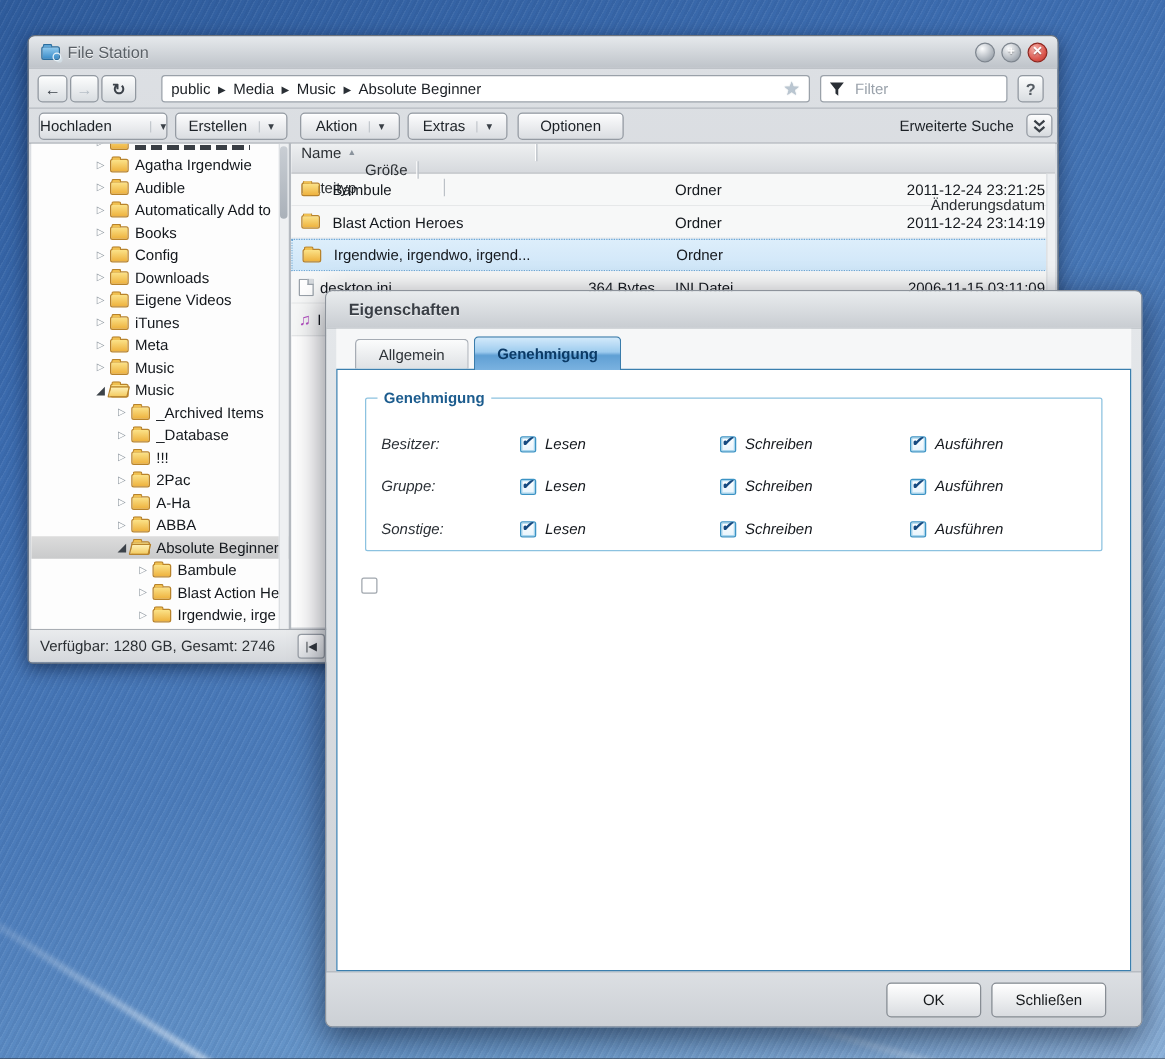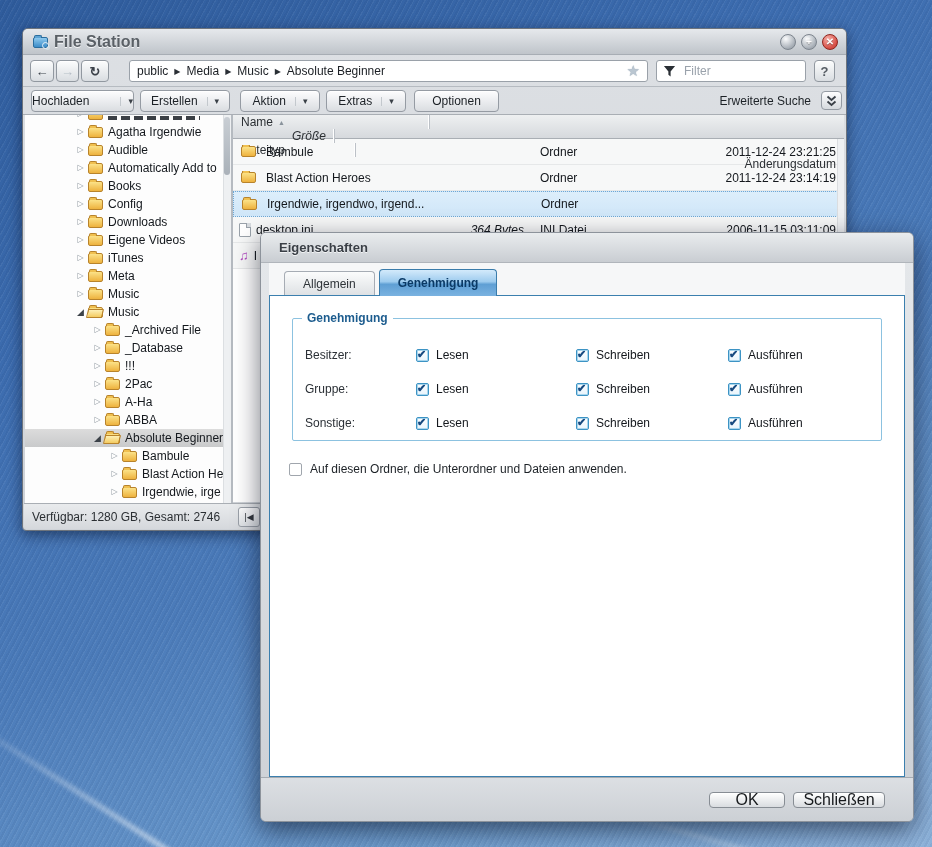--- a/index.html
+++ b/index.html
@@ -15,21 +15,21 @@
 
   
   .win{position:absolute;left:22px;top:28px;width:825px;height:503px;
     background:linear-gradient(#dde0e4,#cfd3d8);border:1px solid #6e747c;border-radius:6px 6px 4px 4px;
     box-shadow:0 4px 14px rgba(0,10,30,.5);}
   .titlebar{position:absolute;left:0;top:0;right:0;height:26px;border-radius:5px 5px 0 0;
     background:linear-gradient(#e6e9ec,#bfc4ca);border-bottom:1px solid #a7adb4;display:flex;align-items:center;padding:0 8px;}
   .t-ico{width:15px;height:11px;background:linear-gradient(#8ec9ee,#3b8cc8);border:1px solid #2a6d9e;border-radius:2px;position:relative;margin:1px 6px 0 2px;}
   .t-ico::before{content:"";position:absolute;top:-3px;left:0;width:6px;height:2px;background:#5ea4d4;border:1px solid #2a6d9e;border-bottom:none;border-radius:2px 2px 0 0;}
   .t-ico::after{content:"";position:absolute;right:-2px;bottom:-2px;width:5px;height:5px;border:1.5px solid #e8f2f8;border-radius:50%;box-shadow:2px 2px 0 -1px #d2dde4;}
-  .wtitle{font-size:16px;font-weight:bold;color:#5a6066;text-shadow:0 1px 0 rgba(255,255,255,.8);}
+  .wtitle{font-size:13px;font-weight:normal;color:#5a6066;text-shadow:0 1px 0 rgba(255,255,255,.8);}
   .controls{margin-left:auto;display:flex;gap:5px;}
   .orb{width:16px;height:16px;border-radius:50%;border:1px solid #7d858e;color:#fff;font-size:10px;font-weight:bold;
     display:flex;align-items:center;justify-content:center;line-height:1;
     background:radial-gradient(circle at 35% 28%,#fbfcfd,#a7aeb6 70%,#8d949c);text-shadow:0 1px 1px rgba(0,0,0,.35);}
   .orb.close{background:radial-gradient(circle at 35% 28%,#f5b0a9,#d9534a 65%,#b53a31);border-color:#8f261f;}
 
   .navbar{position:absolute;left:0;top:26px;right:0;height:32px;border-bottom:1px solid #b6bbc1;}
   .navbtn{position:absolute;top:5px;height:22px;border:1px solid #9198a0;border-radius:4px;
     background:linear-gradient(#fcfdfd,#d9dde1);display:flex;align-items:center;justify-content:center;
     font-size:13px;font-weight:bold;color:#3c424a;box-shadow:inset 0 1px 0 #fff;}
@@ -68,21 +68,21 @@
   .smudge{width:92px;height:4px;background:repeating-linear-gradient(90deg,#3a3f45 0 9px,transparent 9px 13px);margin-top:8px;}
   .tree-strip{position:absolute;right:0;top:0;bottom:0;width:8px;background:#eef0f2;border-left:1px solid #dcdfe2;}
   .tree-thumb{position:absolute;right:1px;top:2px;width:6px;height:58px;border-radius:3px;background:linear-gradient(#c9ced4,#aab1b9);}
   .divider{position:absolute;left:208px;top:86px;width:2px;height:389px;background:#b5bac0;}
 
   .list{position:absolute;left:210px;top:86px;right:2px;bottom:28px;background:#fff;overflow:hidden;}
   .lheader{display:flex;height:24px;background:linear-gradient(#eef0f1,#d6d9dd);border-bottom:1px solid #a9aeb4;font-size:12px;color:#2b2f33;flex-direction:column;}
   .hcell{display:flex;align-items:center;border-right:1px solid #bcc1c7;box-shadow:inset -1px 0 0 #fff;padding:0 8px;}
   .sortarrow{font-size:7px;color:#8a939c;margin-left:5px;}
   .c-name{width:197px;flex:none;}
-  .c-size{width:102px;flex:none;justify-content:flex-end;text-align:right;font-style:italic;}
+  .c-size{width:102px;flex:none;justify-content:flex-end;text-align:right;}
   .c-type{width:123px;flex:none;}
   .c-date{flex:1;justify-content:flex-end;text-align:right;border-right:none;}
   .lrow{display:flex;height:26px;align-items:center;background:#f7f8f8;border-bottom:1px solid #e6e8e9;font-size:12px;color:#14181d;}
   .lrow.selected{background:linear-gradient(#ddeefb,#cfe6f8);border:1px dotted #6fa7d4;}
   .lrow .hcell{border-right:none;box-shadow:none;height:100%;}
   .cell-name{display:flex;align-items:center;gap:5px;padding-left:6px;width:197px;flex:none;overflow:hidden;white-space:nowrap;}
   .icn-file{width:12px;height:14px;background:#fff;border:1px solid #9aa2aa;border-radius:1px;position:relative;flex:none;}
   .icn-file::before{content:"";position:absolute;right:-1px;top:-1px;width:4px;height:4px;background:#d7dbdf;border-left:1px solid #9aa2aa;border-bottom:1px solid #9aa2aa;}
   .icn-music{font-size:13px;color:#b44fc2;flex:none;line-height:1;}
   .list-strip{position:absolute;right:0;top:24px;bottom:0;width:7px;background:#eef0f2;border-left:1px solid #dadde0;}
@@ -102,31 +102,31 @@
   .dlg-title{font-size:13px;font-weight:bold;color:#3a3f46;text-shadow:0 1px 0 rgba(255,255,255,.7);}
   .dlg-inner{position:absolute;left:8px;right:8px;top:30px;bottom:44px;background:#f6f7f8;}
   .dlg-tabs{position:absolute;left:0;right:0;top:0;height:32px;display:flex;align-items:flex-end;padding-left:15px;gap:4px;}
   .tab{height:24px;padding:0 18px;display:flex;align-items:center;justify-content:center;font-size:12px;color:#2e3338;
     border:1px solid #a6acb4;border-bottom:none;border-radius:4px 4px 0 0;background:linear-gradient(#fbfcfc,#dee1e4);position:relative;z-index:1;}
   .tab.active{height:27px;font-weight:bold;color:var(--tab-text);border-color:#3a7cab;z-index:3;margin-bottom:-1px;
     background:linear-gradient(#d3eafb 0%,#9dcbee 45%,#5f9fd4 55%,#7ab2e0 100%);}
   .dlg-panel{position:absolute;left:0;right:0;top:32px;bottom:0;background:#fff;border:1px solid var(--accent);z-index:2;}
   .fieldset{position:relative;margin:22px 22px 0;height:123px;border:1px solid #8cc2e0;border-radius:2px;}
   .legend{position:absolute;top:-8px;left:9px;background:#fff;padding:0 5px;font-size:12px;font-weight:bold;color:var(--legend-blue);}
-  .permgrid{position:absolute;inset:0;padding:19px 0 0 12px;display:grid;grid-template-columns:111px 160px 152px 1fr;grid-auto-rows:34px;align-items:center;}
+  .permgrid{position:absolute;inset:0;padding:19px 0 0 12px;display:grid;grid-template-columns:111px 160px 152px 1fr;grid-auto-rows:34px;align-items:center;font-style:italic;}
   .permlabel{font-size:12px;color:#2b3036;}
   .checkfield{display:flex;align-items:center;gap:7px;font-size:12px;color:#14181d;}
   .cbox{width:13px;height:13px;flex:none;border:1px solid #a0a6ad;border-radius:2px;background:#fff;position:relative;}
   .cbox.checked{border-color:#3c93c4;background:linear-gradient(#fdfeff,#e8f4fc);box-shadow:inset 0 0 0 1px #a8d6ee;}
   .cbox .mk{position:absolute;left:0;top:-2px;font-size:11px;font-weight:bold;color:#174a80;line-height:1.2;}
   .applyrow{display:flex;align-items:center;gap:8px;margin:21px 0 0 19px;font-size:12px;color:#1c2126;}
   .dlg-footer{position:absolute;left:0;right:0;bottom:0;height:44px;border-top:1px solid #a5abb2;border-radius:0 0 5px 5px;
     background:linear-gradient(#dcdfe3,#ccd0d5);display:flex;align-items:center;justify-content:flex-end;gap:8px;padding-right:28px;}
-  .dbtn{height:16px;border:1px solid #878d94;border-radius:4px;background:linear-gradient(#ffffff,#d9dce0);
-    box-shadow:inset 0 1px 0 rgba(255,255,255,.8);font-size:16px;color:#16191c;display:flex;align-items:center;justify-content:center;}
+  .dbtn{height:28px;border:1px solid #878d94;border-radius:4px;background:linear-gradient(#ffffff,#d9dce0);
+    box-shadow:inset 0 1px 0 rgba(255,255,255,.8);font-size:12px;color:#16191c;display:flex;align-items:center;justify-content:center;}
   .dbtn.ok{width:76px;}
   .dbtn.cls{width:92px;}
 </style>
 </head>
 <body>
 
 <div class="screen">
   <div class="trail t1"></div>
   <div class="trail t2"></div>
 
@@ -259,21 +259,21 @@
             <span class="tlabel">Music</span>
           </div>
           <div class="tree-row" style="padding-left: 50px;">
             <span class="twisty exp">◢</span>
             <span class="folder open"></span>
             <span class="tlabel">Music</span>
           </div>
           <div class="tree-row" style="padding-left: 67px;">
             <span class="twisty">▷</span>
             <span class="folder"></span>
-            <span class="tlabel">_Archived File</span>
+            <span class="tlabel">_Archived Items</span>
           </div>
           <div class="tree-row" style="padding-left: 67px;">
             <span class="twisty">▷</span>
             <span class="folder"></span>
             <span class="tlabel">_Database</span>
           </div>
           <div class="tree-row" style="padding-left: 67px;">
             <span class="twisty">▷</span>
             <span class="folder"></span>
             <span class="tlabel">!!!</span>
@@ -460,21 +460,20 @@
               <div class="checkfield">
                 <span class="cbox checked">
                   <span class="mk">✔</span>
                 </span>
                 <span>Ausführen</span>
               </div>
             </div>
         </div>
         <div class="applyrow">
           <span class="cbox"></span>
-          <span>Auf diesen Ordner, die Unterordner und Dateien anwenden.</span>
         </div>
       </div>
     </div>
     <div class="dlg-footer">
       <div class="dbtn ok">OK</div>
       <div class="dbtn cls">Schließen</div>
     </div>
   </div>
 </div>
 

